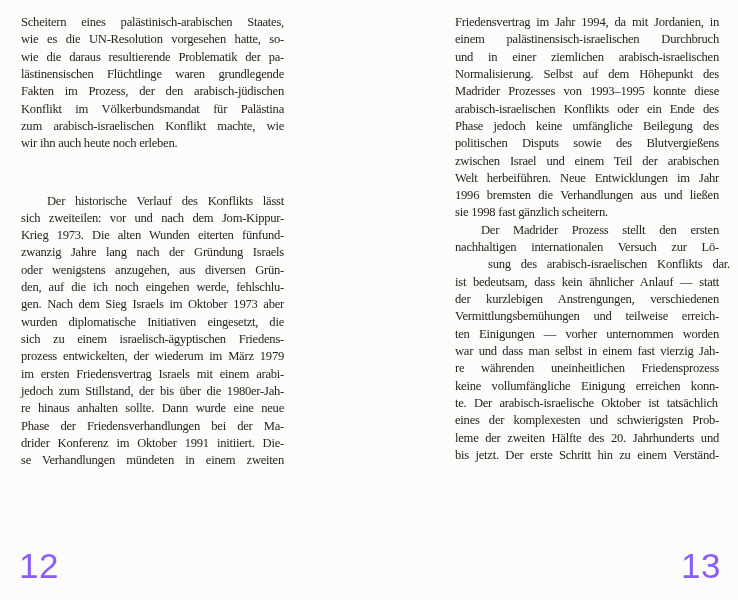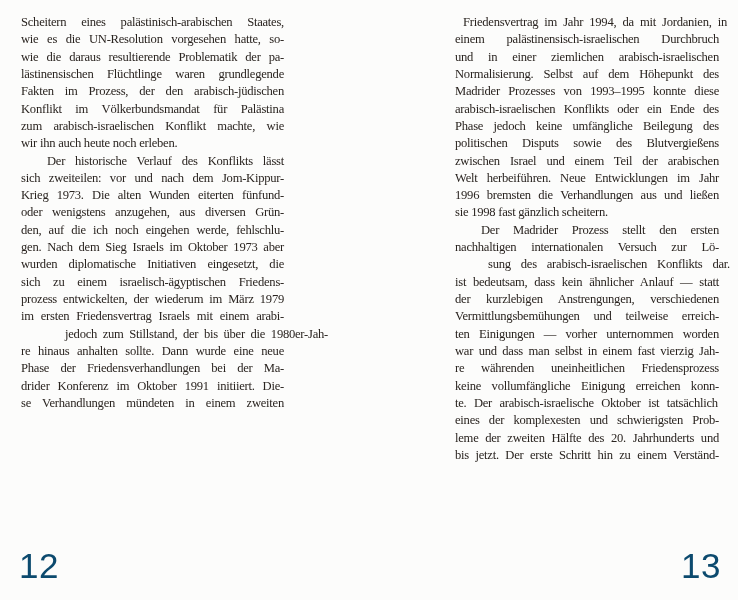--- a/index.html
+++ b/index.html
@@ -34,21 +34,21 @@
   .line > span {
     display: inline-block;
     transform-origin: 0 50%;
   }
   .page-number {
     position: absolute;
     top: 548px;
     font-family: "Liberation Sans", sans-serif;
     font-size: 35px;
     font-weight: 400;
-    color: #0c4a6e;
+    color: #8b5cf6;
     letter-spacing: 0.5px;
     line-height: 1;
   }
   #pn-left  { left: 19px; }
   #pn-right { right: 17px; text-align: right; }
 </style>
 </head>
 <body>
 
 <div class="spread">
@@ -56,42 +56,43 @@
   <div class="page">
     <div class="text-column" id="col-left">
         <div class="line" style="word-spacing: 11.9323px;"><span>Scheitern eines palästinisch-arabischen Staates,</span></div>
         <div class="line" style="word-spacing: 5.74219px;"><span>wie es die UN-Resolution vorgesehen hatte, so-</span></div>
         <div class="line" style="word-spacing: 5.15104px;"><span>wie die daraus resultierende Problematik der pa-</span></div>
         <div class="line" style="word-spacing: 10.7083px;"><span>lästinensischen Flüchtlinge waren grundlegende</span></div>
         <div class="line" style="word-spacing: 8.125px;"><span>Fakten im Prozess, der den arabisch-jüdischen</span></div>
         <div class="line" style="word-spacing: 10.7812px;"><span>Konflikt im Völkerbundsmandat für Palästina</span></div>
         <div class="line" style="word-spacing: 8.5625px;"><span>zum arabisch-israelischen Konflikt machte, wie</span></div>
         <div class="line para-end"><span>wir ihn auch heute noch erleben.</span></div>
-        <div class="line indent" style="word-spacing: 6.99375px;"><span>Der historische Verlauf des Konflikts lässt</span></div>
+        <div class="line indent" style="word-spacing: 6.99375px; margin-top: 40px;"><span>Der historische Verlauf des Konflikts lässt</span></div>
         <div class="line" style="word-spacing: 5.64583px;"><span>sich zweiteilen: vor und nach dem Jom-Kippur-</span></div>
         <div class="line" style="word-spacing: 5.36458px;"><span>Krieg 1973. Die alten Wunden eiterten fünfund-</span></div>
+        <div class="line" style="word-spacing: 6.84896px;"><span>zwanzig Jahre lang nach der Gründung Israels</span></div>
         <div class="line" style="word-spacing: 6.72813px;"><span>oder wenigstens anzugehen, aus diversen Grün-</span></div>
         <div class="line" style="word-spacing: 4.36607px;"><span>den, auf die ich noch eingehen werde, fehlschlu-</span></div>
         <div class="line" style="word-spacing: 2.91211px;"><span>gen. Nach dem Sieg Israels im Oktober 1973 aber</span></div>
         <div class="line" style="word-spacing: 8.33594px;"><span>wurden diplomatische Initiativen eingesetzt, die</span></div>
         <div class="line" style="word-spacing: 9.87109px;"><span>sich zu einem israelisch-ägyptischen Friedens-</span></div>
         <div class="line" style="word-spacing: 3.1849px;"><span>prozess entwickelten, der wiederum im März 1979</span></div>
         <div class="line" style="word-spacing: 4.06771px;"><span>im ersten Friedensvertrag Israels mit einem arabi-</span></div>
-        <div class="line" style="word-spacing: 2.75446px; margin-left: 44px;"><span>jedoch zum Stillstand, der bis über die 1980er-Jah-</span></div>
+        <div class="line" style="word-spacing: 2.75446px;"><span>jedoch zum Stillstand, der bis über die 1980er-Jah-</span></div>
         <div class="line" style="word-spacing: 4.77902px;"><span>re hinaus anhalten sollte. Dann wurde eine neue</span></div>
         <div class="line" style="word-spacing: 8.37813px;"><span>Phase der Friedensverhandlungen bei der Ma-</span></div>
         <div class="line" style="word-spacing: 5.09115px;"><span>drider Konferenz im Oktober 1991 initiiert. Die-</span></div>
         <div class="line" style="word-spacing: 8.37187px;"><span>se Verhandlungen mündeten in einem zweiten</span></div>
       </div>
     <div class="page-number" id="pn-left">12</div>
   </div>
 
   <div class="page">
     <div class="text-column" id="col-right">
-        <div class="line" style="word-spacing: 3.17411px; margin-left: 8px;"><span>Friedensvertrag im Jahr 1994, da mit Jordanien, in</span></div>
+        <div class="line" style="word-spacing: 3.17411px;"><span>Friedensvertrag im Jahr 1994, da mit Jordanien, in</span></div>
         <div class="line" style="word-spacing: 19.0703px;"><span>einem palästinensisch-israelischen Durchbruch</span></div>
         <div class="line" style="word-spacing: 11.9883px;"><span>und in einer ziemlichen arabisch-israelischen</span></div>
         <div class="line" style="word-spacing: 7.15px;"><span>Normalisierung. Selbst auf dem Höhepunkt des</span></div>
         <div class="line" style="word-spacing: 5.59063px;"><span>Madrider Prozesses von 1993–1995 konnte diese</span></div>
         <div class="line" style="word-spacing: 5.38125px;"><span>arabisch-israelischen Konflikts oder ein Ende des</span></div>
         <div class="line" style="word-spacing: 7.50625px;"><span>Phase jedoch keine umfängliche Beilegung des</span></div>
         <div class="line" style="word-spacing: 11.6133px;"><span>politischen Disputs sowie des Blutvergießens</span></div>
         <div class="line" style="word-spacing: 7.1276px;"><span>zwischen Israel und einem Teil der arabischen</span></div>
         <div class="line" style="word-spacing: 6.29063px;"><span>Welt herbeiführen. Neue Entwicklungen im Jahr</span></div>
         <div class="line" style="word-spacing: 4.56771px;"><span>1996 bremsten die Verhandlungen aus und ließen</span></div>

